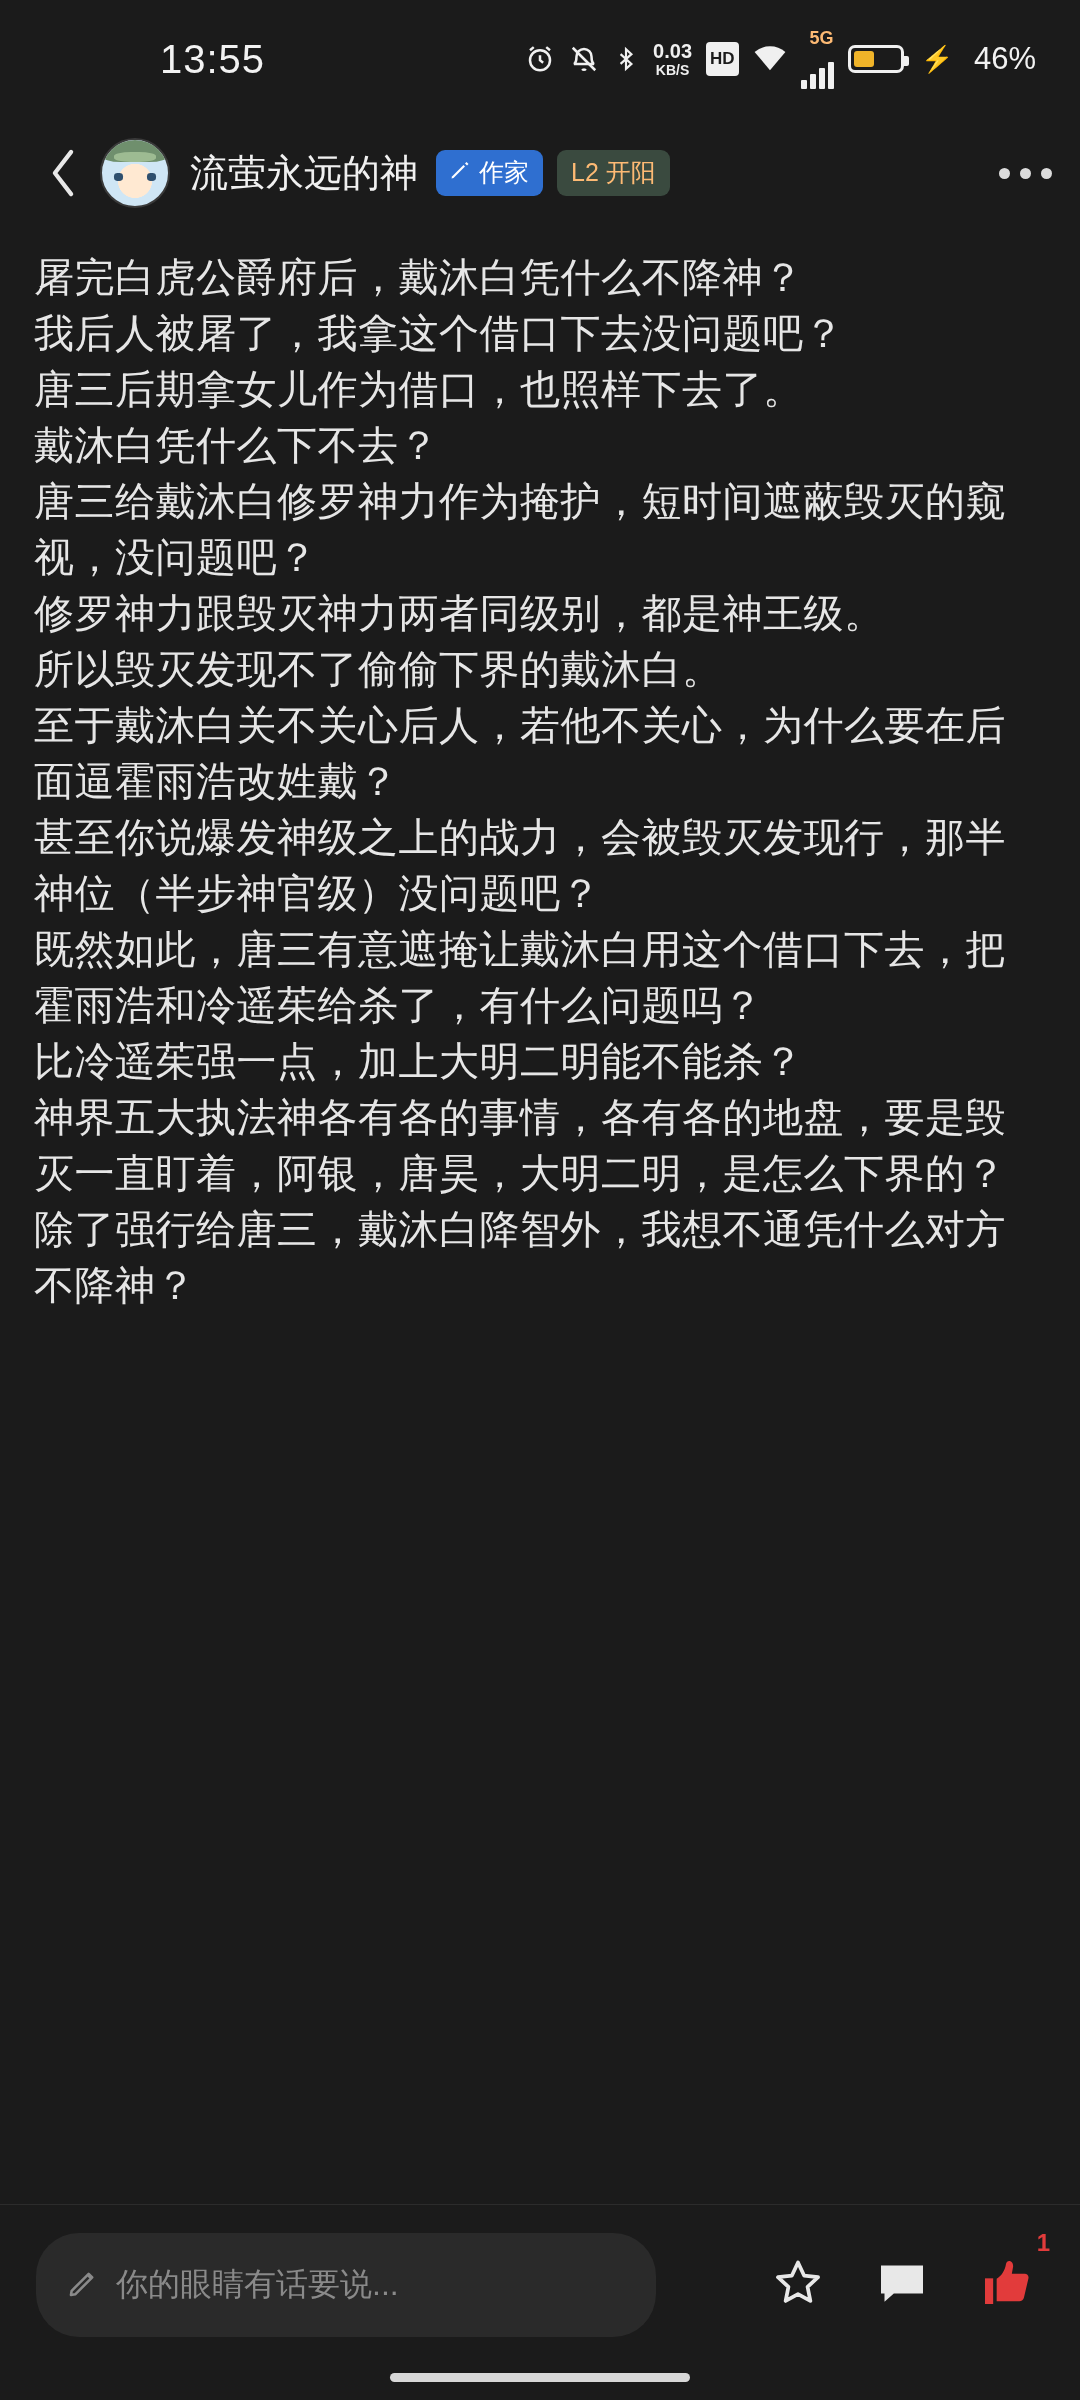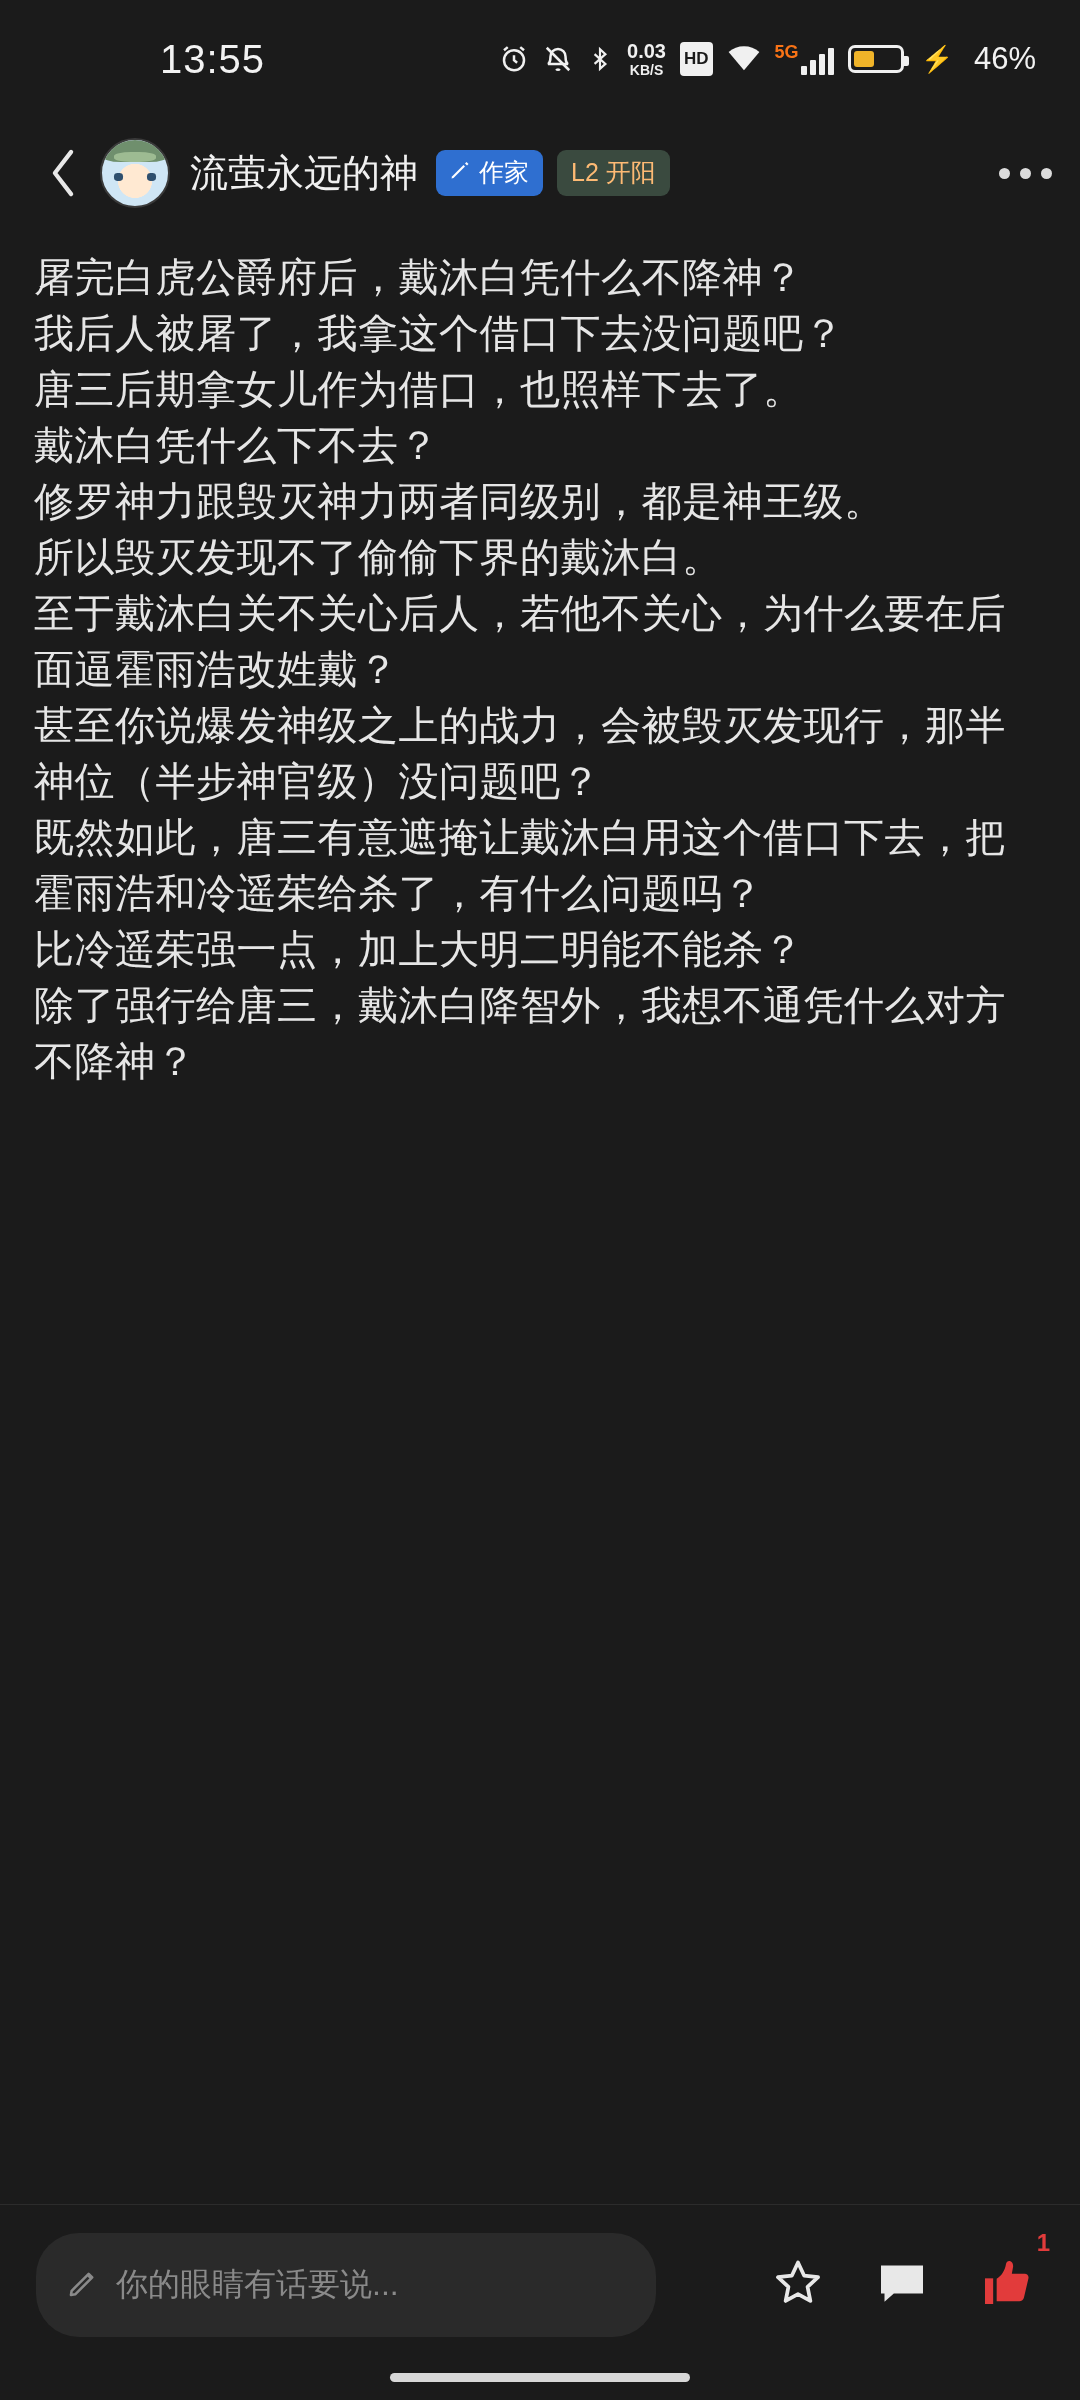--- a/index.html
+++ b/index.html
@@ -41,21 +41,21 @@
     display:flex; flex-direction:column; align-items:center;
     line-height: 1; color:#f0f0f0;
   }
   .kbs .n { font-size: 20px; font-weight:700; }
   .kbs .u { font-size: 14px; font-weight:700; margin-top:2px; }
   .hd-badge {
     font-size: 17px; font-weight: 700; color:#1b1b1b;
     background:#f0f0f0; border-radius:4px; padding:7px 4px;
   }
   .fiveg {
-    display:flex; align-items:flex-end; gap:2px; color:#f97316;
+    display:flex; align-items:flex-end; gap:2px; color:#fdba74;flex-direction:column;
   }
   .fiveg .lbl { font-size: 18px; font-weight:700; line-height:1; margin-bottom:14px;}
   .bars { display:flex; align-items:flex-end; gap:3px; height:26px; }
   .bars i { width:6px; background:#f0f0f0; display:block; border-radius:1px;}
   .bars i:nth-child(1){height:9px;}
   .bars i:nth-child(2){height:15px;}
   .bars i:nth-child(3){height:21px;}
   .bars i:nth-child(4){height:27px;}
   .battery {
     width: 56px; height: 28px; border: 3px solid #f0f0f0; border-radius: 7px;
@@ -272,26 +272,28 @@
       <i></i>
       <i></i>
   </div>
 </div>
 
 <div class="content">
   <p class="para">屠完白虎公爵府后，戴沐白凭什么不降神？</p>
   <p class="para">我后人被屠了，我拿这个借口下去没问题吧？</p>
   <p class="para">唐三后期拿女儿作为借口，也照样下去了。</p>
   <p class="para">戴沐白凭什么下不去？</p>
+  <p class="para">唐三给戴沐白修罗神力作为掩护，短时间遮蔽毁灭的窥视，没问题吧？</p>
   <p class="para">修罗神力跟毁灭神力两者同级别，都是神王级。</p>
   <p class="para">所以毁灭发现不了偷偷下界的戴沐白。</p>
   <p class="para">至于戴沐白关不关心后人，若他不关心，为什么要在后面逼霍雨浩改姓戴？</p>
   <p class="para">甚至你说爆发神级之上的战力，会被毁灭发现行，那半神位（半步神官级）没问题吧？</p>
   <p class="para">既然如此，唐三有意遮掩让戴沐白用这个借口下去，把霍雨浩和冷遥茱给杀了，有什么问题吗？</p>
   <p class="para">比冷遥茱强一点，加上大明二明能不能杀？</p>
+  <p class="para">神界五大执法神各有各的事情，各有各的地盘，要是毁灭一直盯着，阿银，唐昊，大明二明，是怎么下界的？</p>
   <p class="para">除了强行给唐三，戴沐白降智外，我想不通凭什么对方不降神？</p>
 </div>
 
 <div class="bottombar">
   <div class="comment-box">
     <span>
       <svg width="34" height="34" viewBox="0 0 24 24" fill="none" stroke="#8a8a8a" stroke-width="1.8" stroke-linecap="round" stroke-linejoin="round">
         <path d="M4 17.5L16 5.5l2.5 2.5L6.5 20 3.5 20.5z"></path>
         <path d="M15.5 6.5l2 2"></path>
       </svg>

